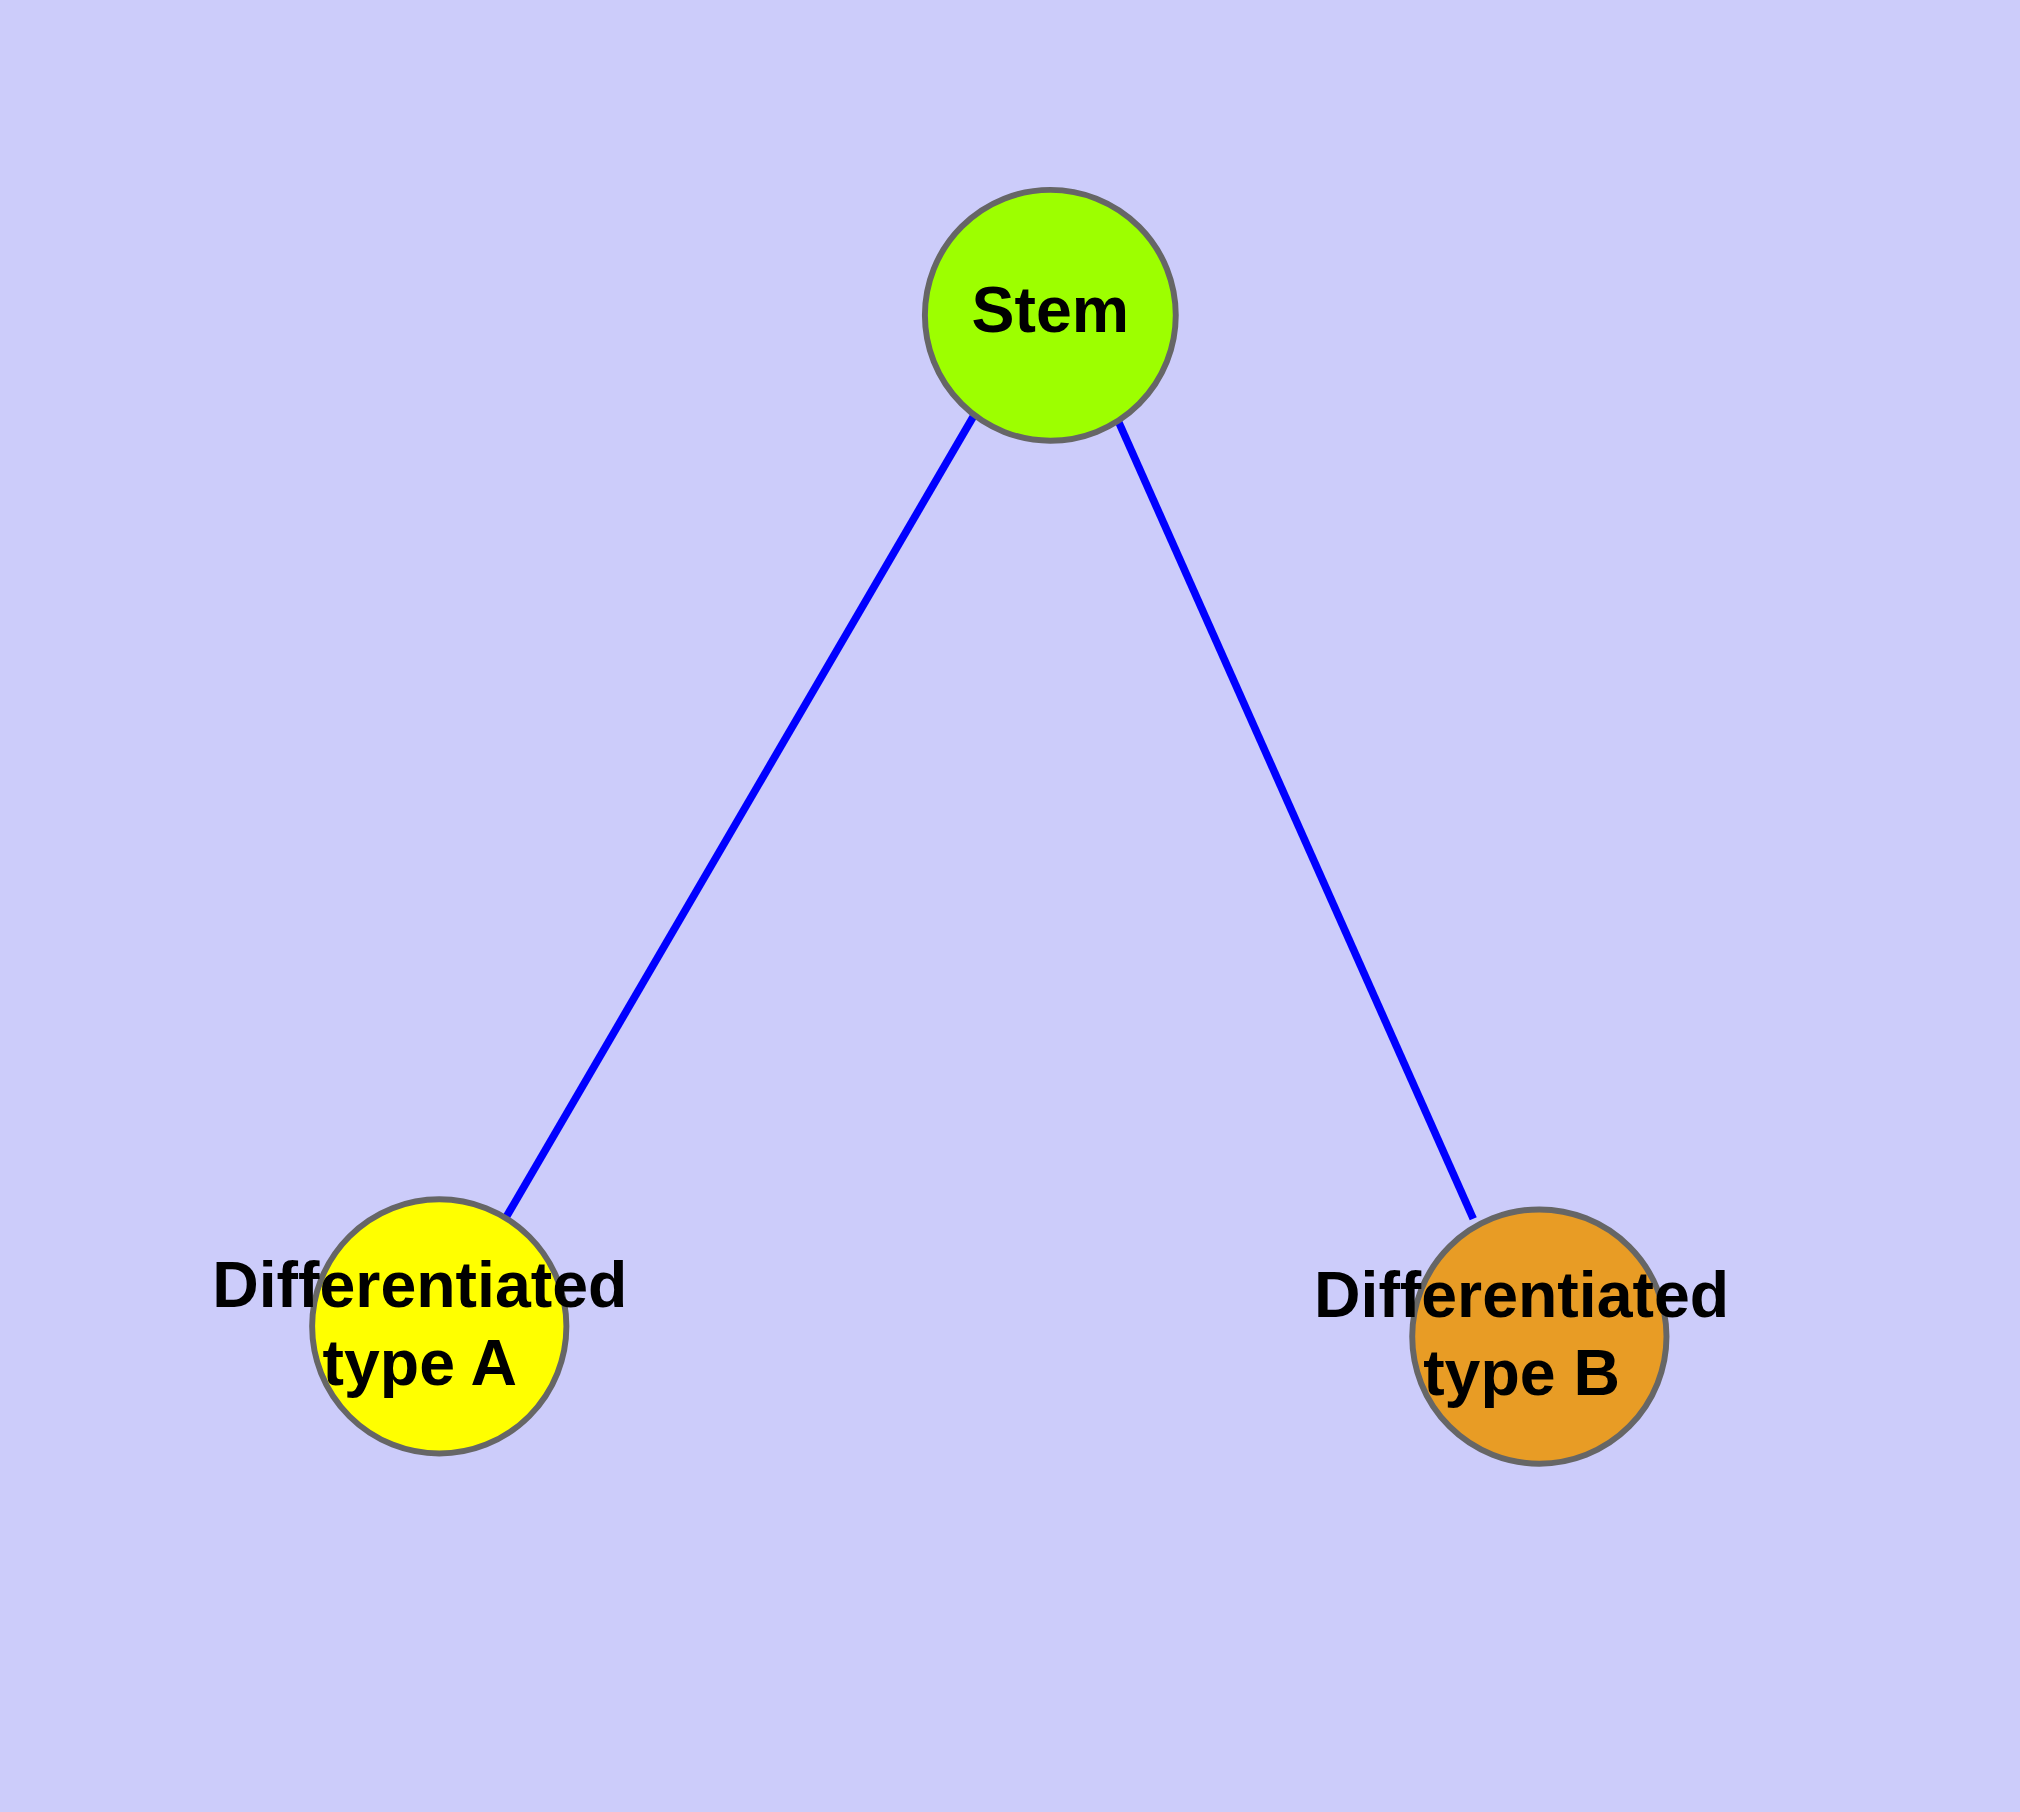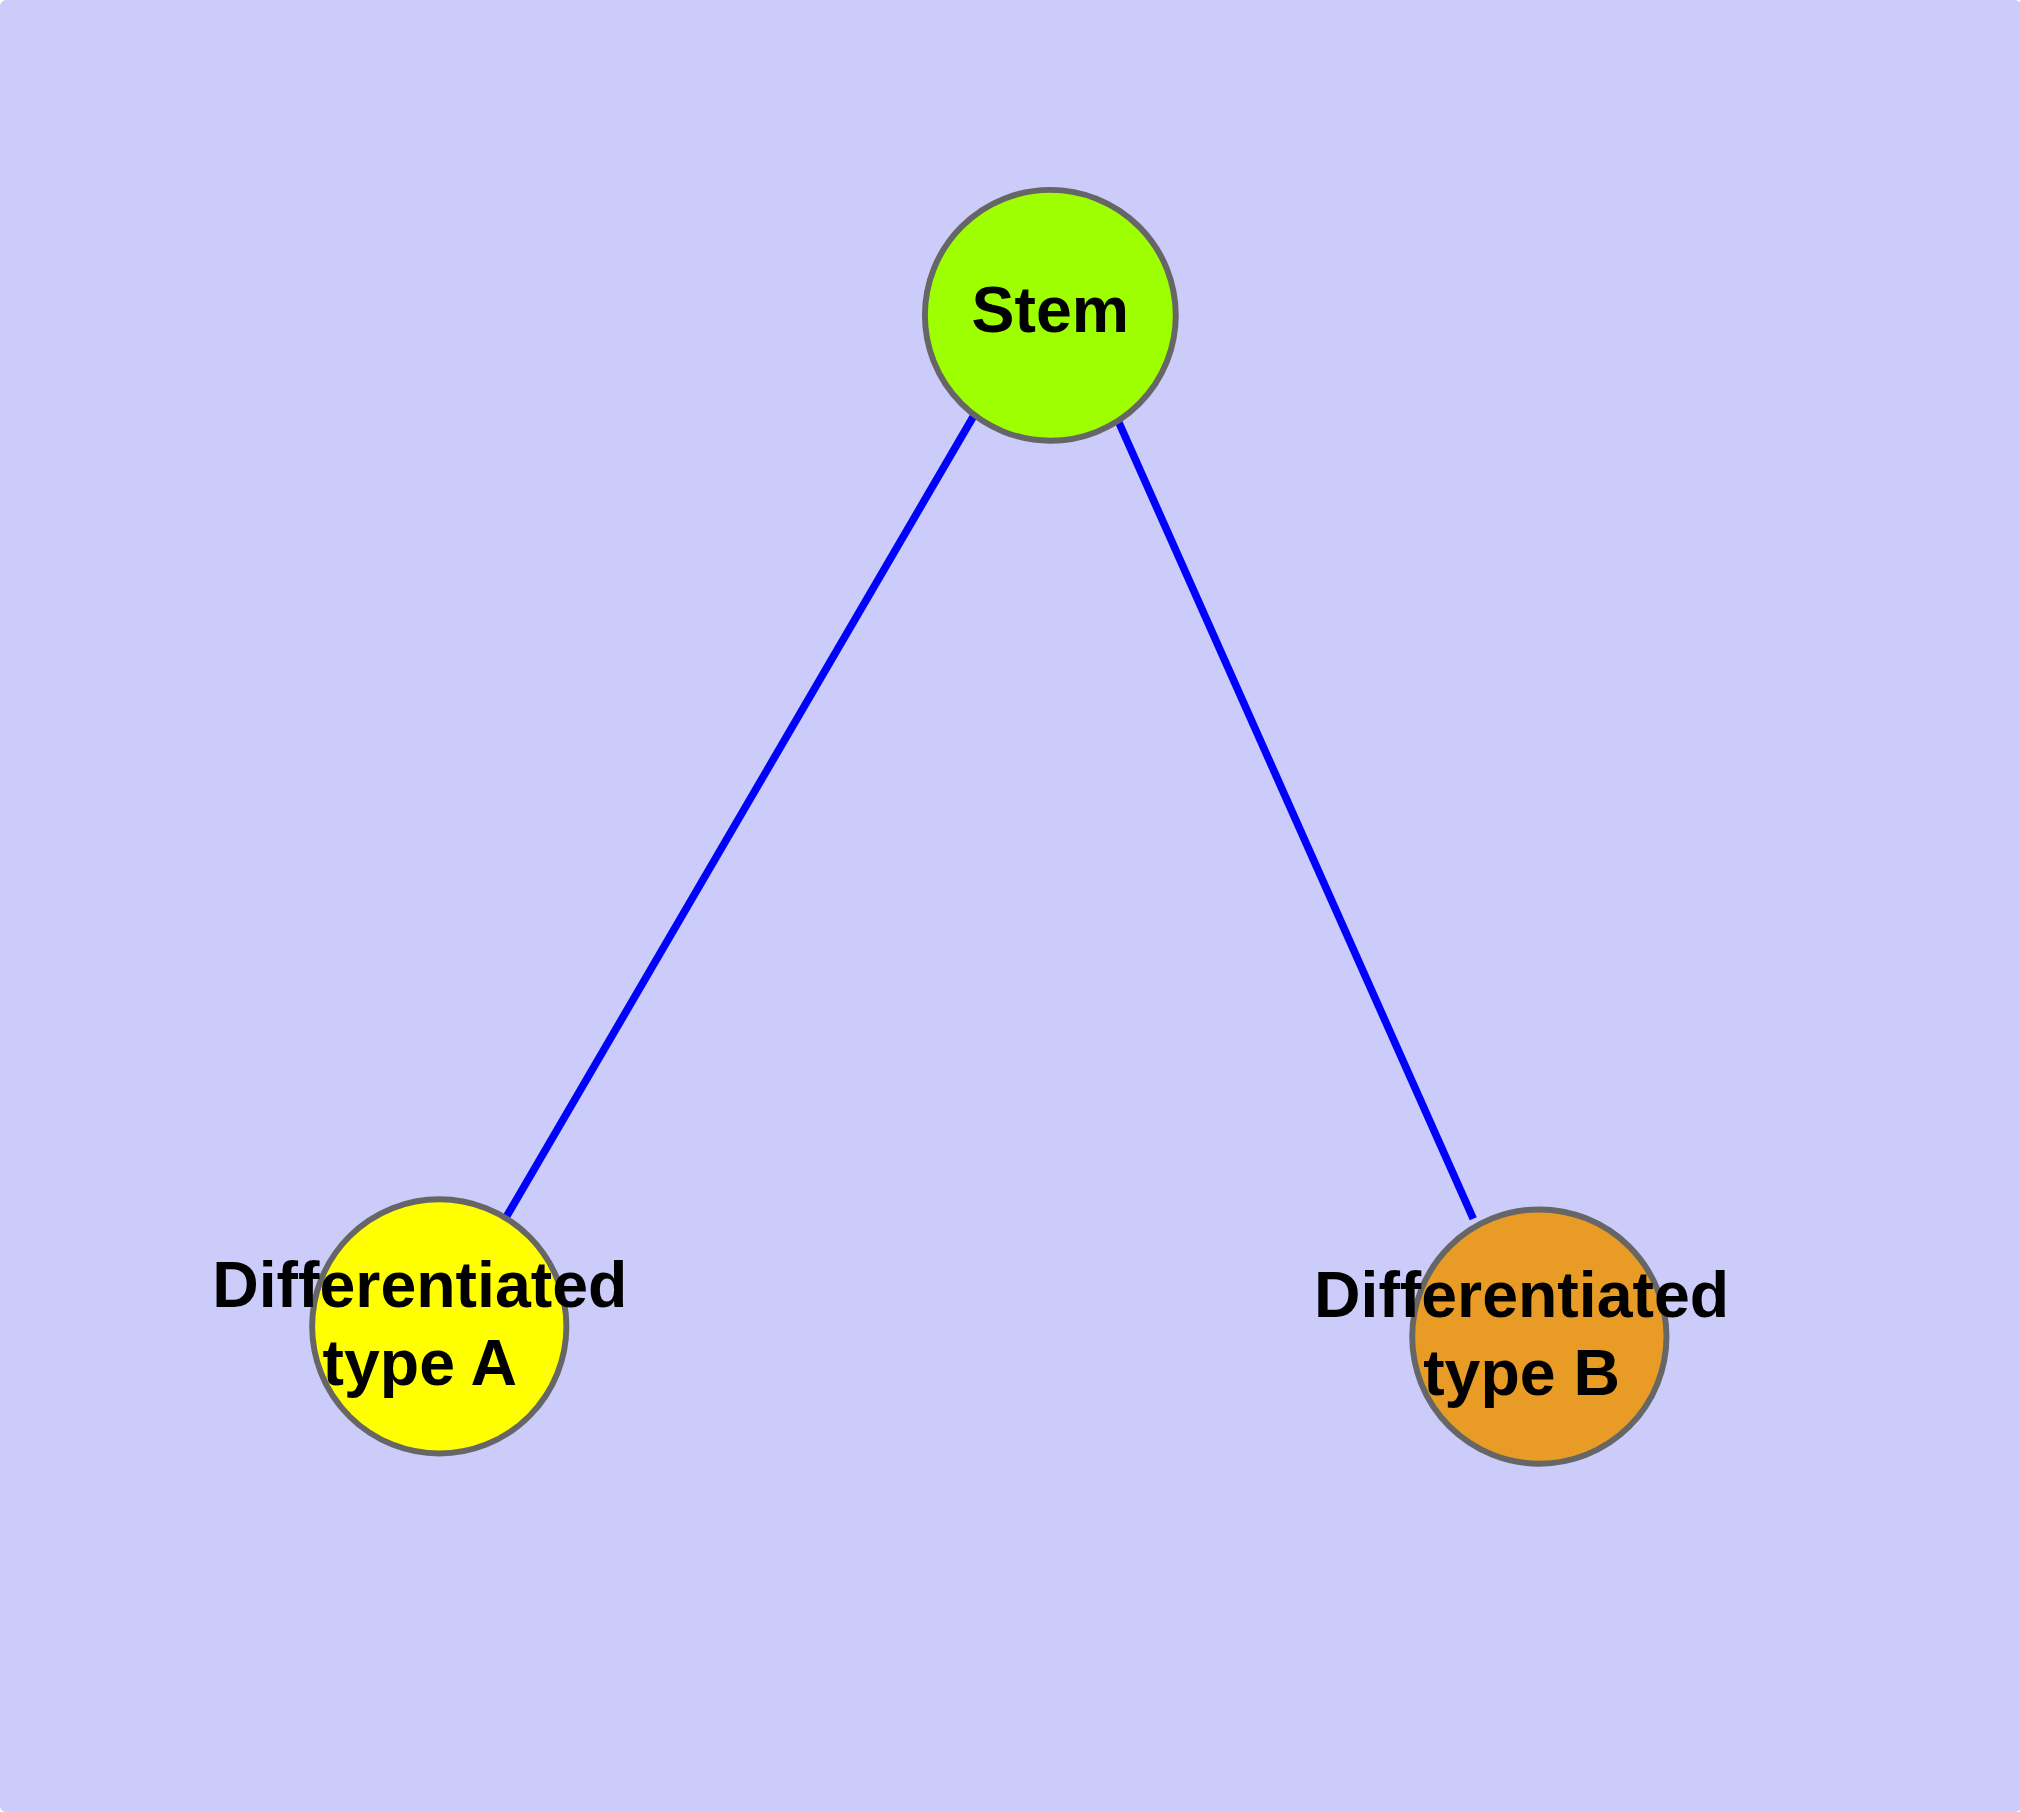--- a/index.html
+++ b/index.html
@@ -7,21 +7,20 @@
     padding: 0;
     background: #ffffff;
   }
   #canvas {
     position: relative;
     width: 2021px;
     height: 1812px;
     background: #ccccfa;
     overflow: hidden;
     font-family: "Liberation Sans", sans-serif;
-    border-radius: 6px;
   }
   #graph-svg {
     position: absolute;
     left: 0;
     top: 0;
     width: 2021px;
     height: 1812px;
   }
   .node-label {
     font-family: "Liberation Sans", sans-serif;

